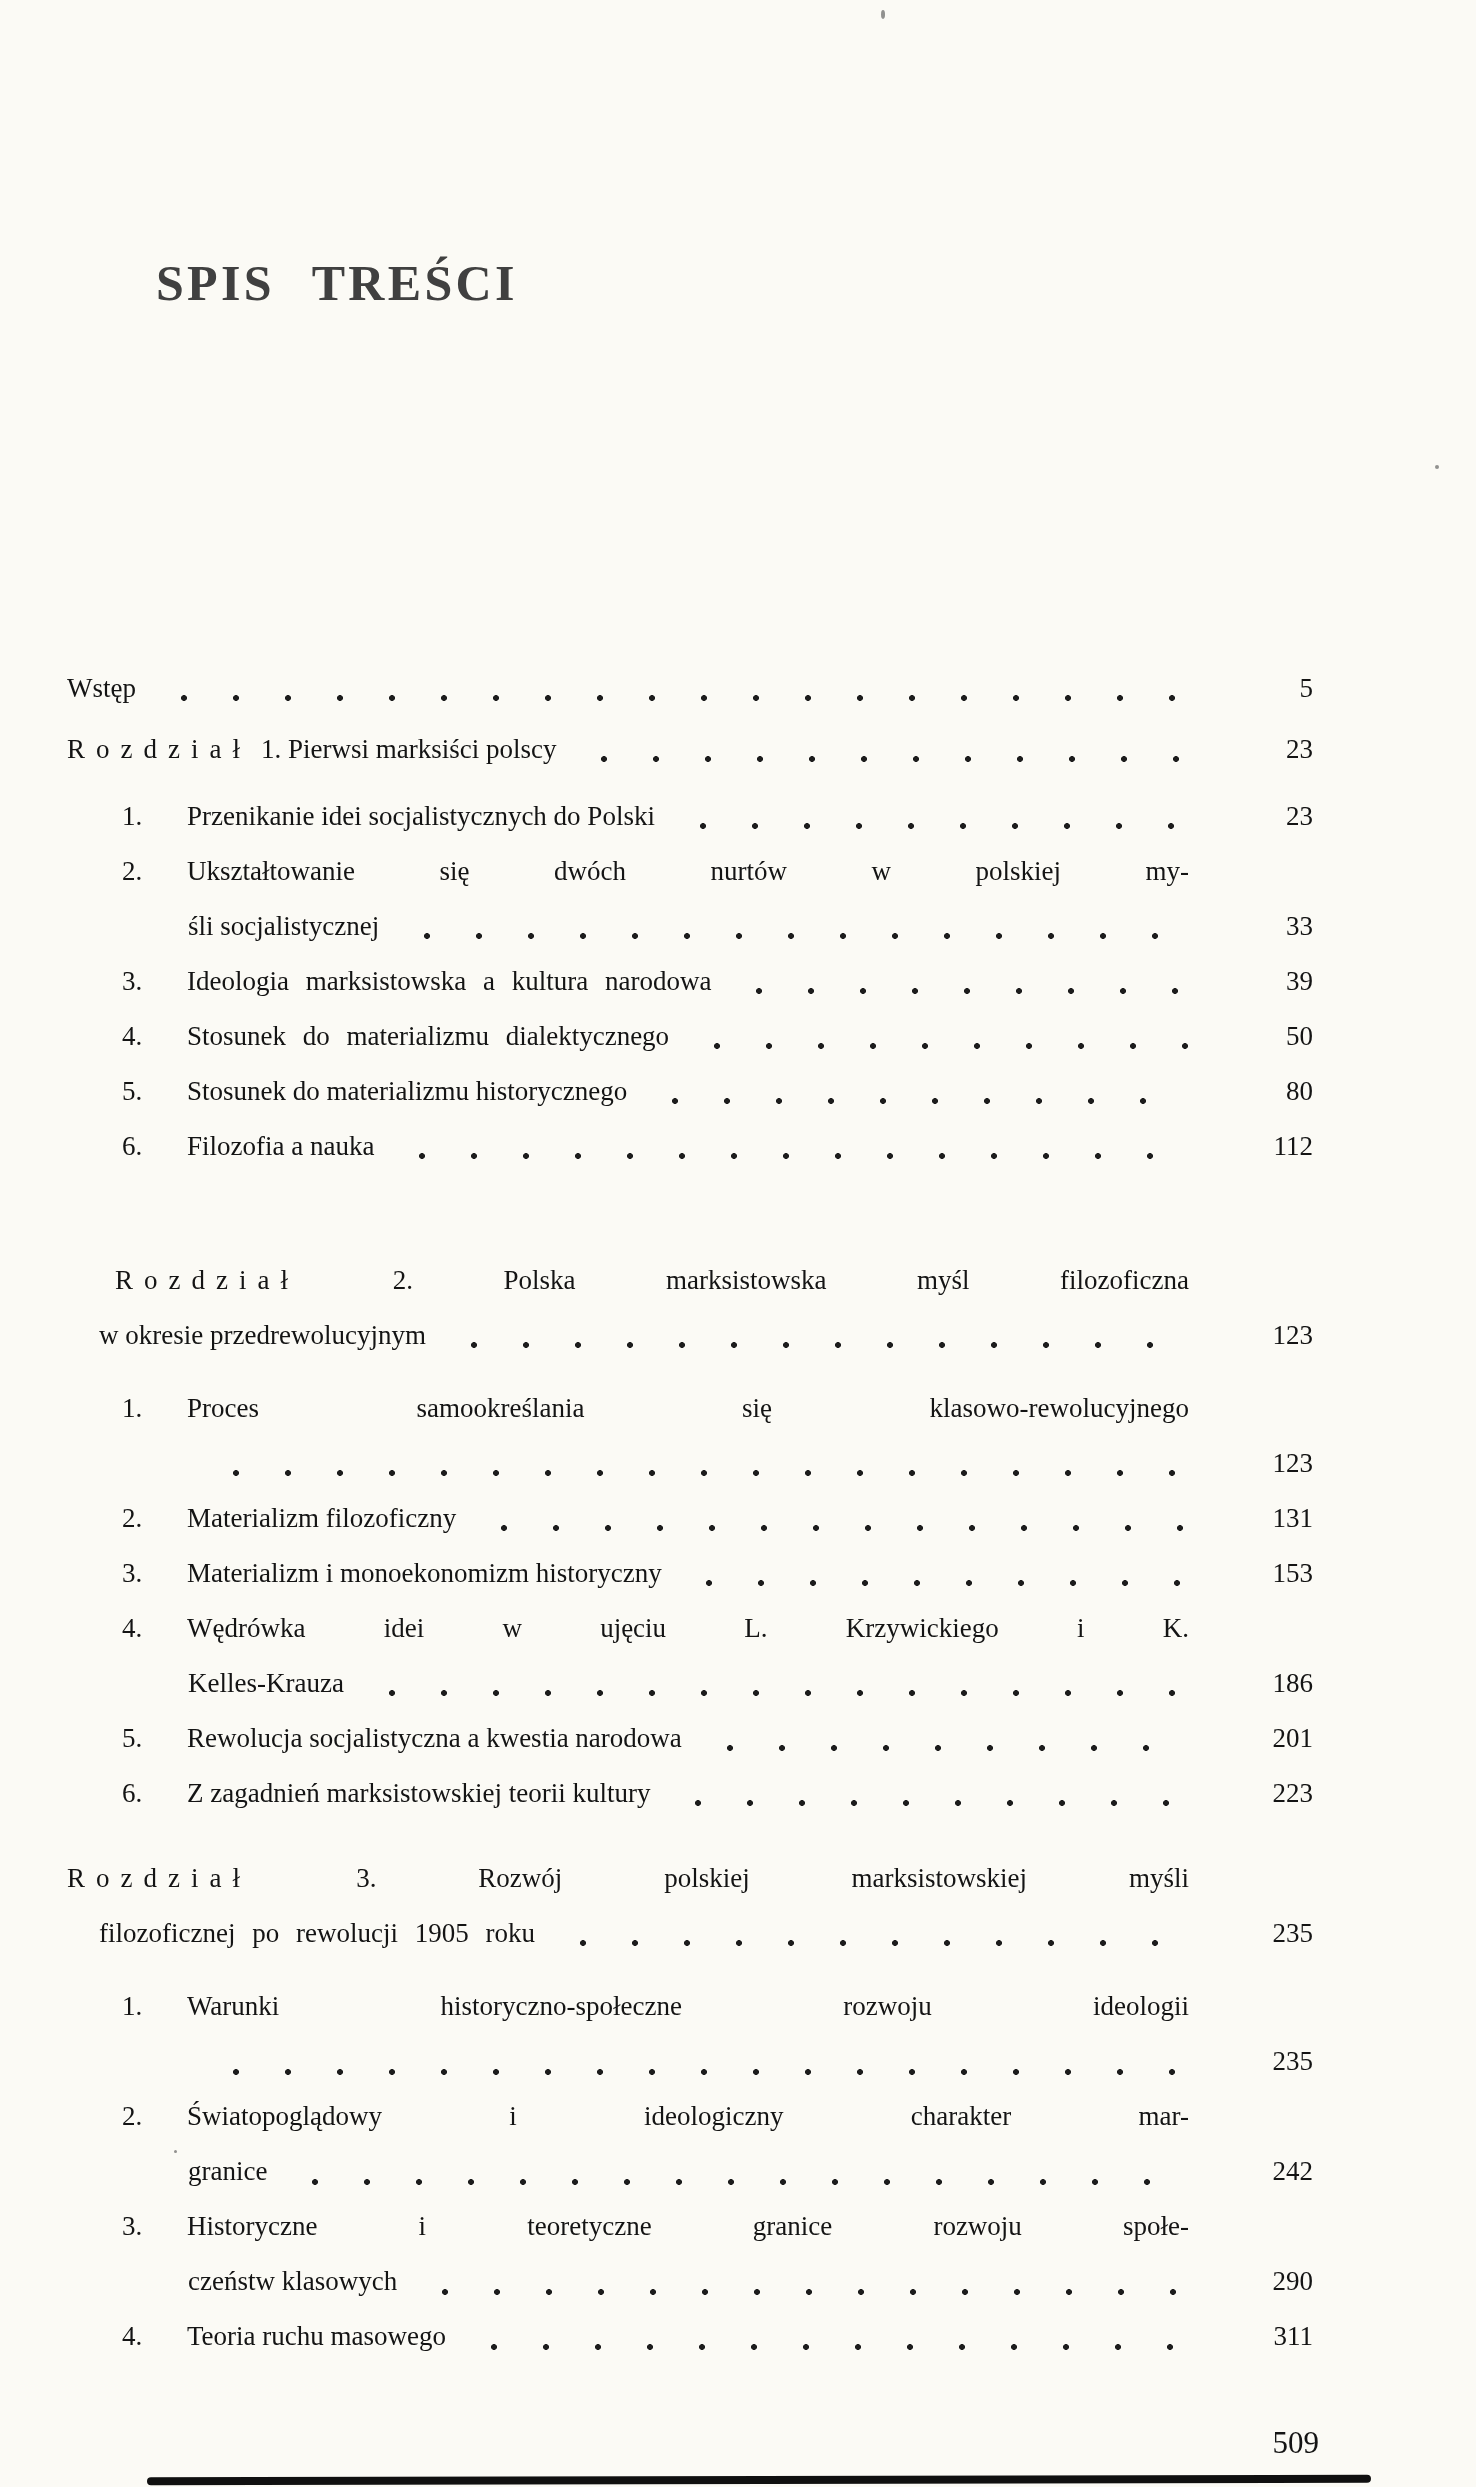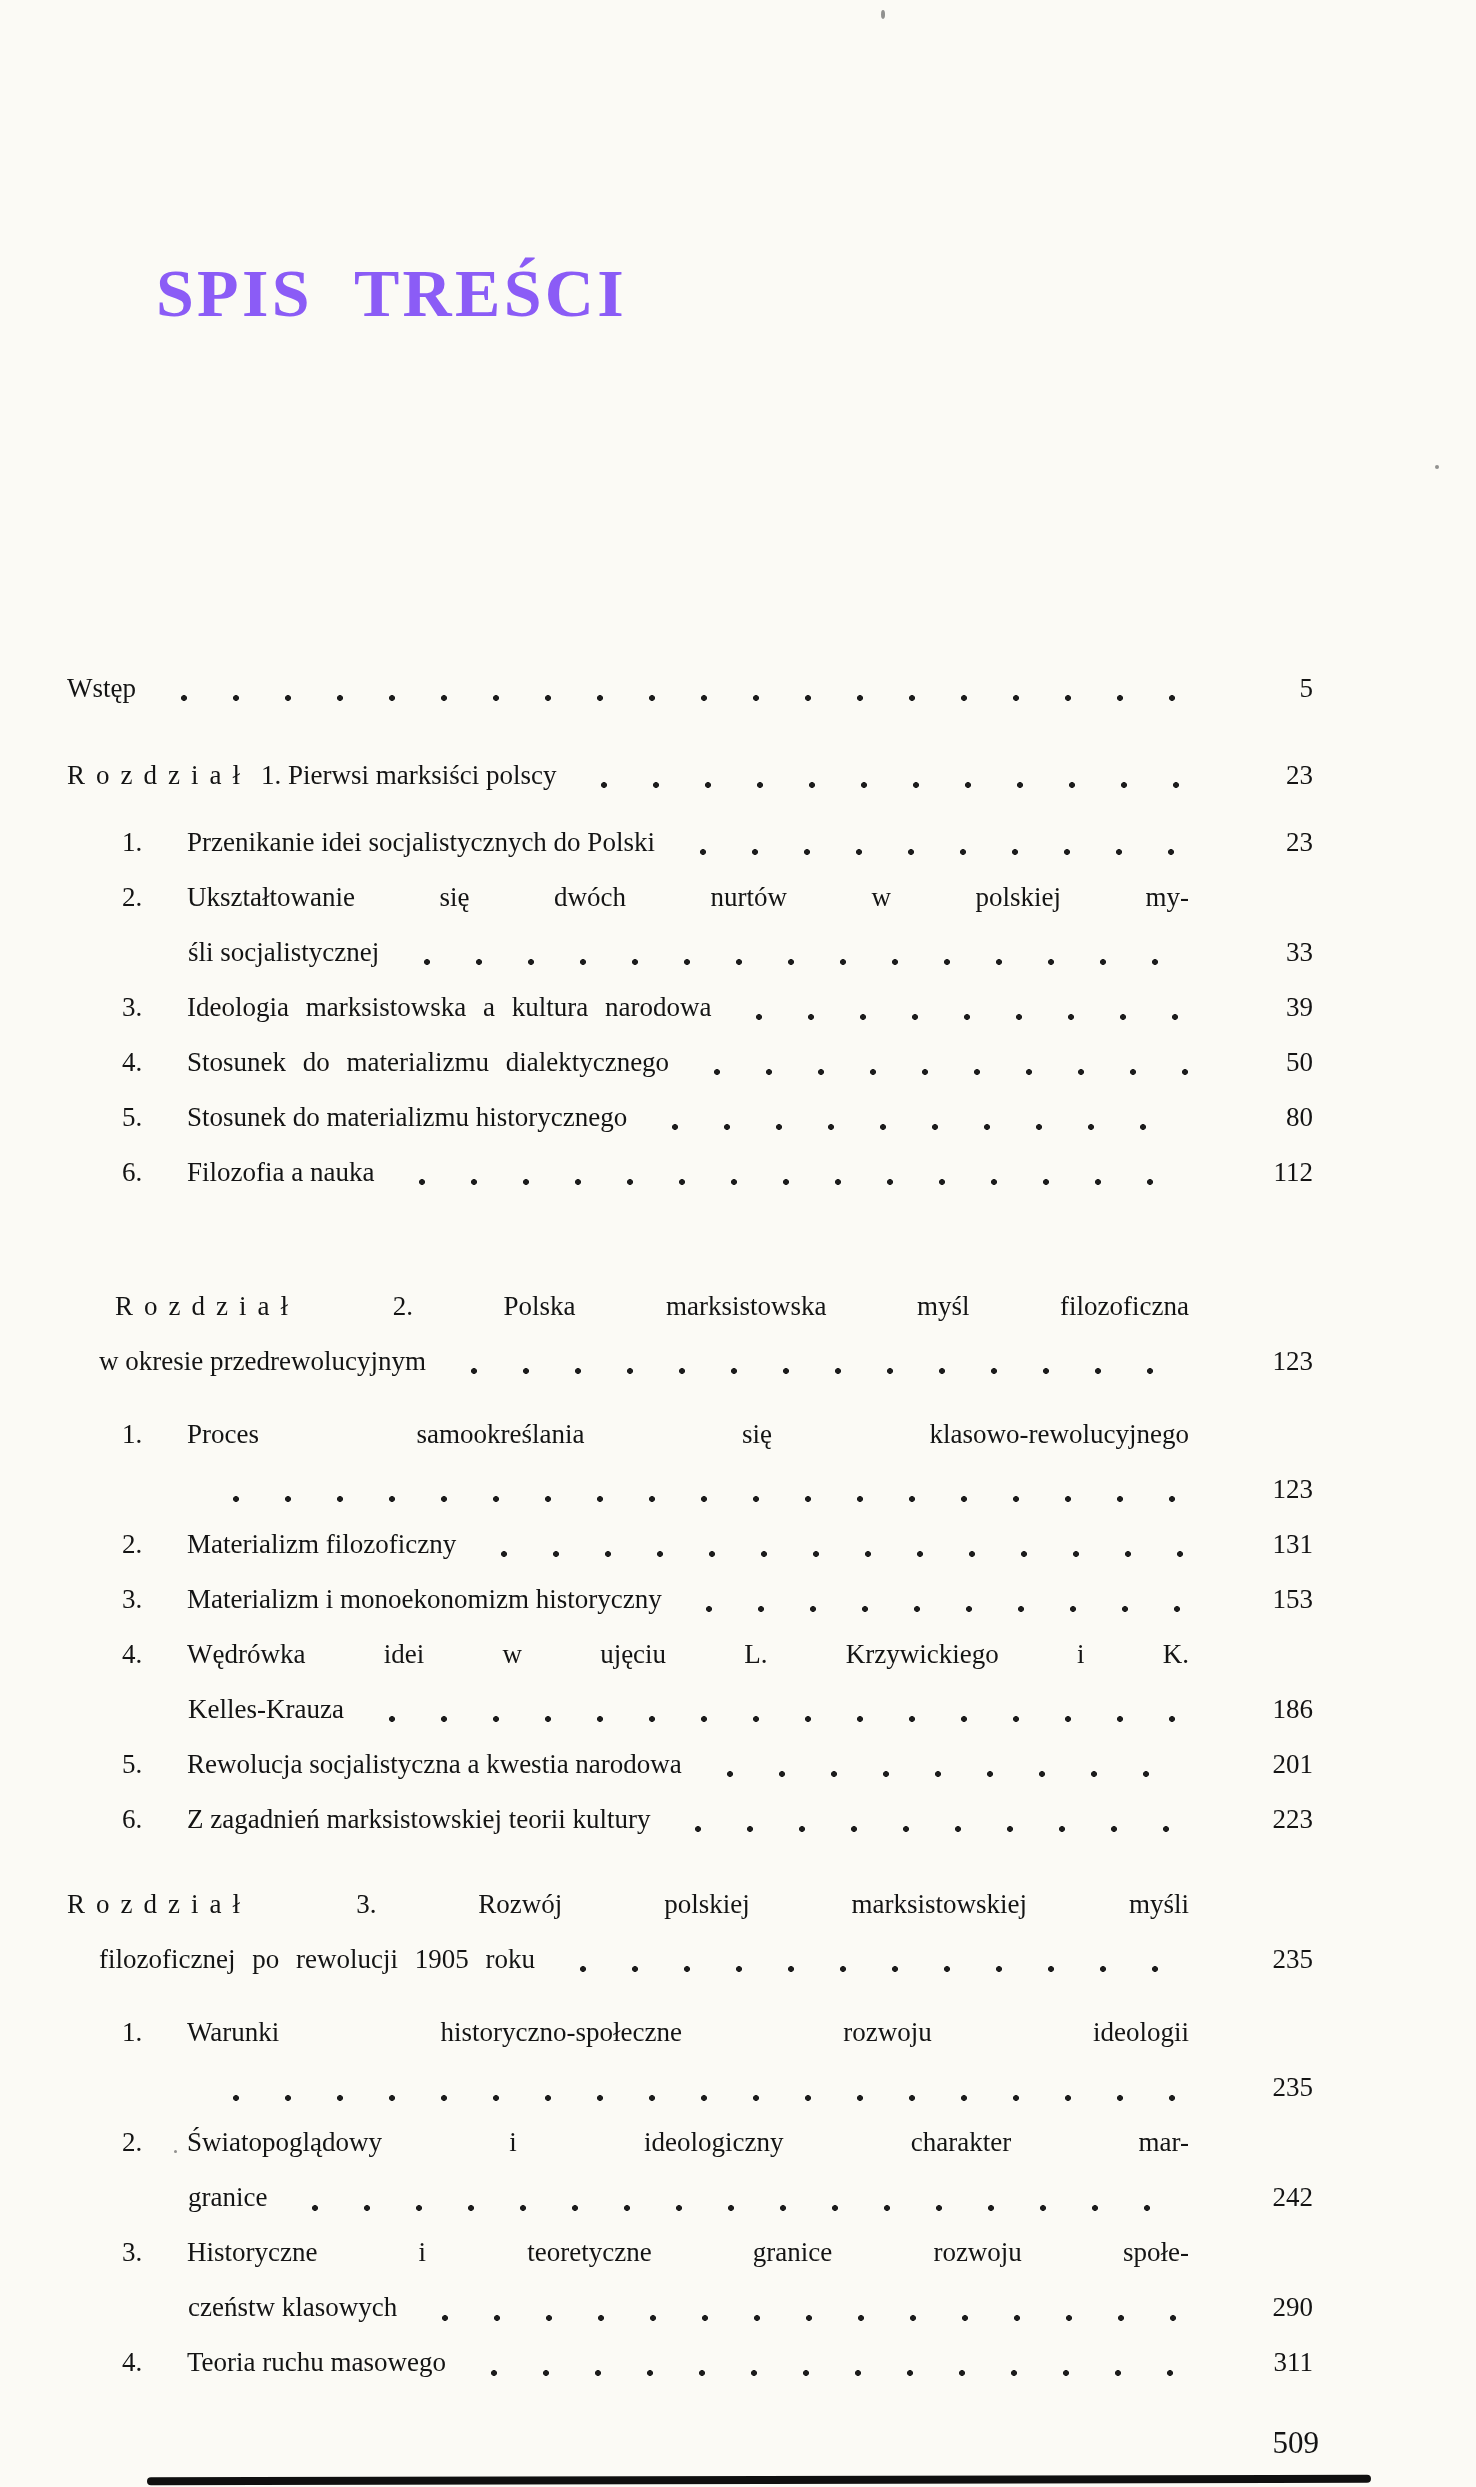--- a/index.html
+++ b/index.html
@@ -8,25 +8,25 @@
     position:relative;
     overflow:hidden;
     background:#fbfaf5;
     color:#141414;
     font-family:"Liberation Serif","DejaVu Serif",serif;
   }
   .page-title {
     position:absolute;
     left:156px;
     top:254px;
-    font-size:68px;
+    font-size:50px;
     font-weight:700;
     letter-spacing:3.3px;
     word-spacing:22px;
-    color:#8b5cf6;
+    color:#404040;
   }
   .toc {
     position:absolute;
     left:67px;
     top:661px;
     width:1246px;
   }
   .line {
     display:flex;
     align-items:baseline;
@@ -34,21 +34,21 @@
     line-height:55px;
     font-size:27px;
     white-space:nowrap;
   }
   .ind-root   { padding-left:0; }
   .ind-chcont { padding-left:32px; }
   .ind-item   { padding-left:55px; }
   .ind-cont   { padding-left:121px; }
   .gap-sm  { margin-top:11.7px; }
   .gap-md  { margin-top:18.4px; }
-  .gap-lg  { margin-top:32px; }
+  .gap-lg  { margin-top:6px; }
   .gap-xl  { margin-top:30px; }
   .gap-xxl { margin-top:79px;margin-left:48px; }
   .num {
     flex:none;
     width:65px;
   }
   .main { flex:none; }
   .main.wide { word-spacing:10px; }
   .main.justify {
     flex:1;

